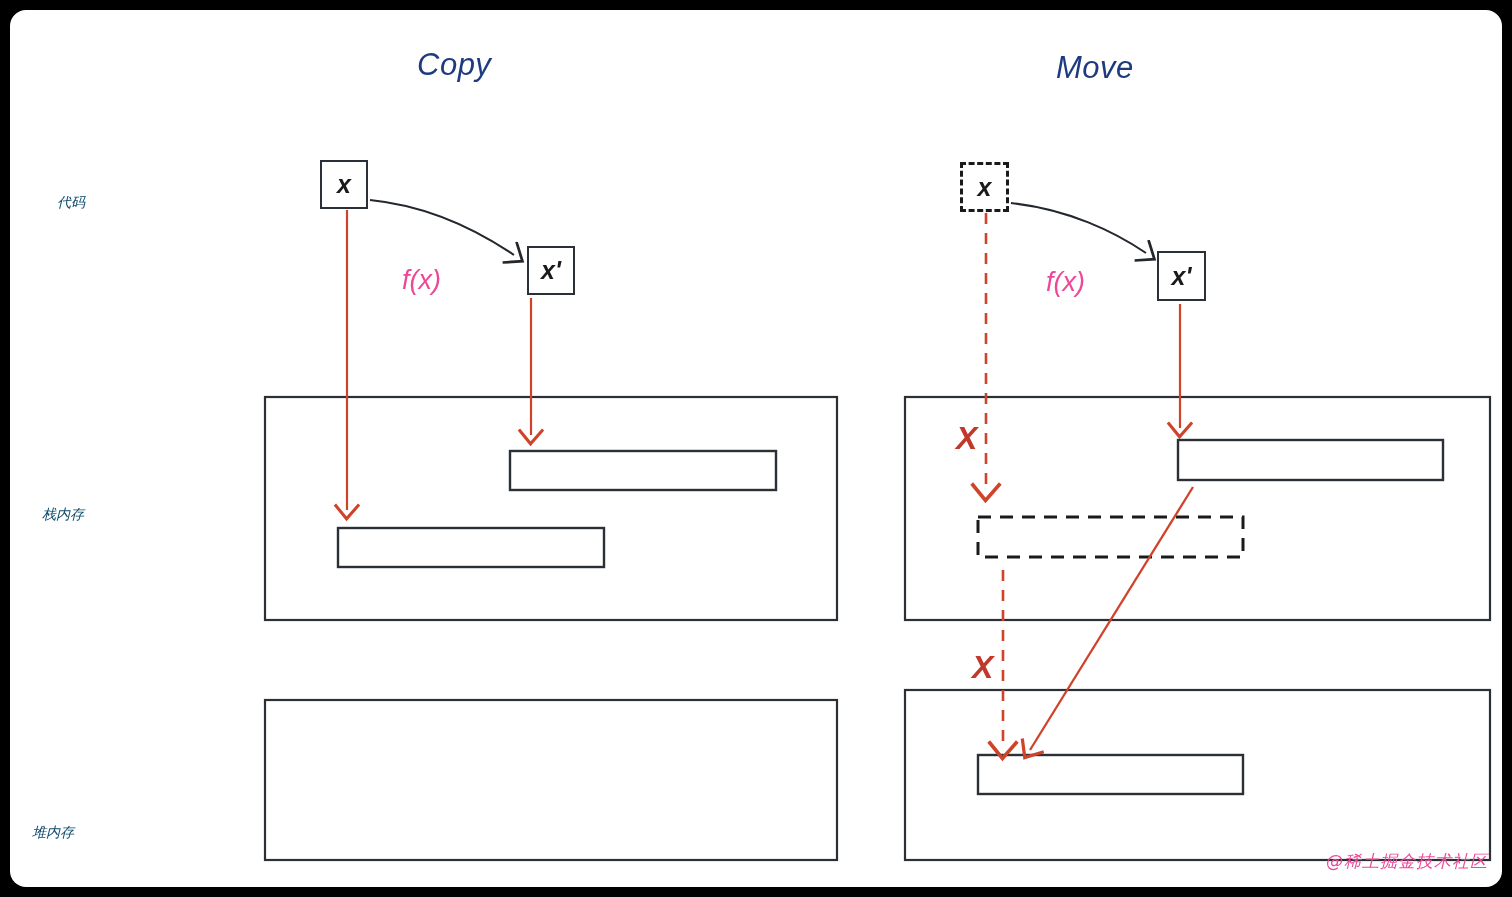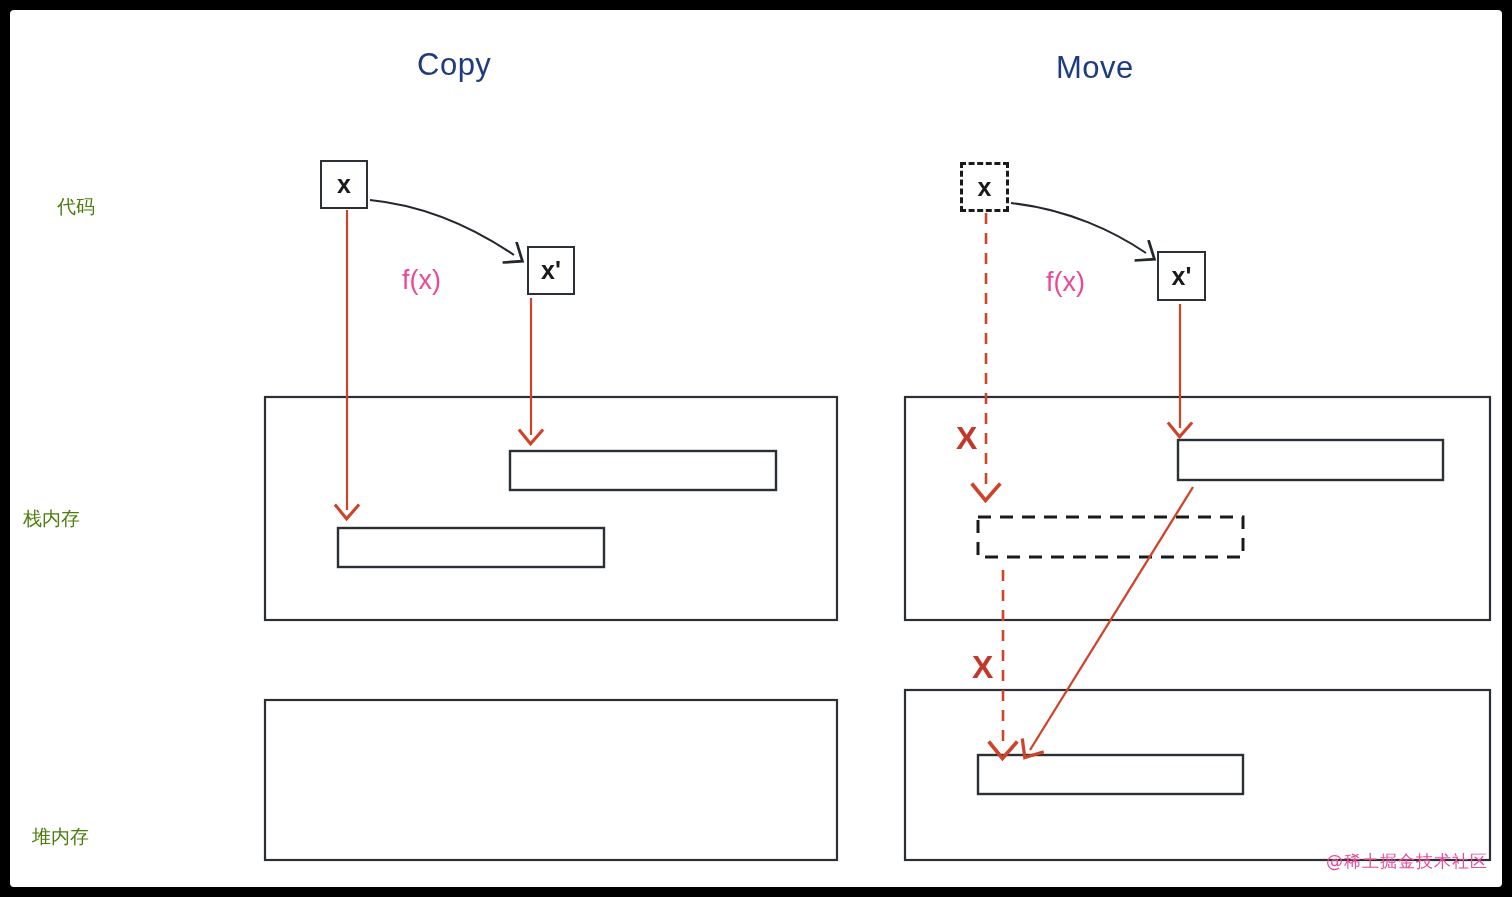--- a/index.html
+++ b/index.html
@@ -19,22 +19,23 @@
     height: 897px;
     background: #000000;
   }
   #canvas {
     position: absolute;
     left: 10px;
     top: 10px;
     width: 1492px;
     height: 877px;
     background: #ffffff;
-    border-radius: 4px;
+    border-radius: 16px;
     overflow: hidden;
+    font-style: italic;
   }
   .svg-layer {
     position: absolute;
     left: 0;
     top: 0;
     width: 1492px;
     height: 877px;
   }
   .col-title {
     position: absolute;
@@ -42,29 +43,29 @@
     font-size: 31px;
     font-weight: 400;
     letter-spacing: 0.5px;
     white-space: nowrap;
   }
   #title-copy { left: 407px; top: 37px; }
   #title-move { left: 1046px; top: 40px; }
 
   .row-label {
     position: absolute;
-    color: #4d7c0f;
-    font-size: 19px;
+    color: #0c4a6e;
+    font-size: 14px;
     font-weight: 400;
     white-space: nowrap;
     font-family: "DejaVu Sans", "Liberation Sans", sans-serif;
     text-align: right;
   }
   #label-code  { left: 47px; top: 184px; }
-  #label-stack { left: 13px; top: 496px; }
+  #label-stack { left: 32px; top: 496px; }
   #label-heap  { left: 22px; top: 814px; }
 
   .var-box {
     position: absolute;
     box-sizing: border-box;
     display: flex;
     align-items: center;
     justify-content: center;
     font-size: 25px;
     font-weight: 700;

